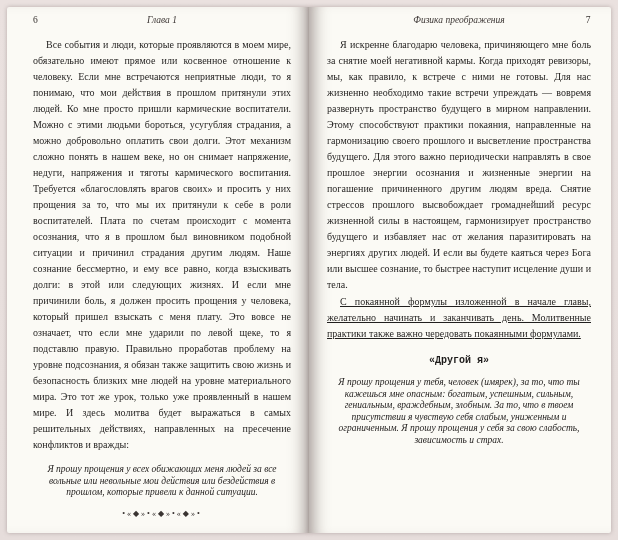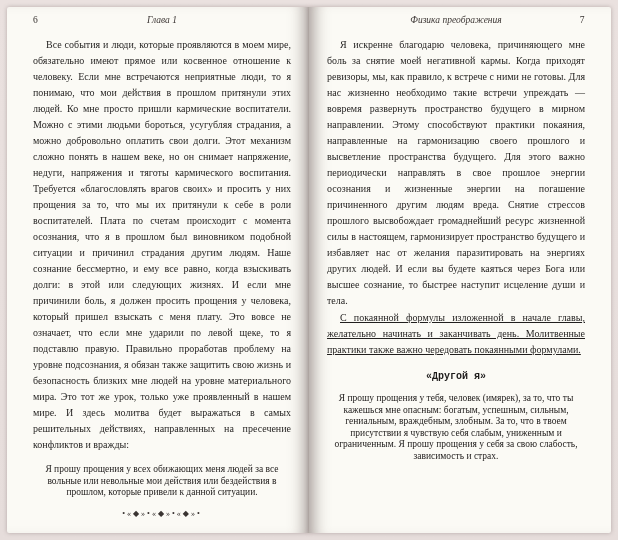--- a/index.html
+++ b/index.html
@@ -22,21 +22,21 @@
     position: relative;
   }
   .page.left  {
     border-radius: 2px 0 0 2px;
     box-shadow: inset -16px 0 16px -12px rgba(70,50,48,.5), 0 0 4px rgba(90,70,70,.35);
     padding: 8px 18px 8px 26px;
   }
   .page.right {
     border-radius: 0 2px 2px 0;
     box-shadow: inset 16px 0 16px -12px rgba(70,50,48,.5), 0 0 4px rgba(90,70,70,.35);
-    padding: 8px 26px 8px 18px;
+    padding: 8px 20px 8px 18px;
   }
 
   .page-header {
     display: grid;
     grid-template-columns: 1fr auto 1fr;
     align-items: baseline;
     font-size: 9.5px;
     color: #35302e;
     margin-bottom: 12px;
   }
@@ -50,20 +50,21 @@
     line-height: 16px;
     text-align: justify;
     hyphens: auto;
   }
   .body-text p { margin: 0; text-indent: 13px; }
   .body-text p + p { margin-top: 1px; text-decoration: underline; }
 
   .prayer {
     font-size: 9.5px;
     line-height: 11.6px;
+    font-style: italic;
     text-align: center;
     margin: 11px 6px 0 6px;
     color: #242120;
   }
   .prayer + .prayer { margin-top: 9px; }
 
   .ornament {
     text-align: center;
     font-size: 8px;
     letter-spacing: 2px;

